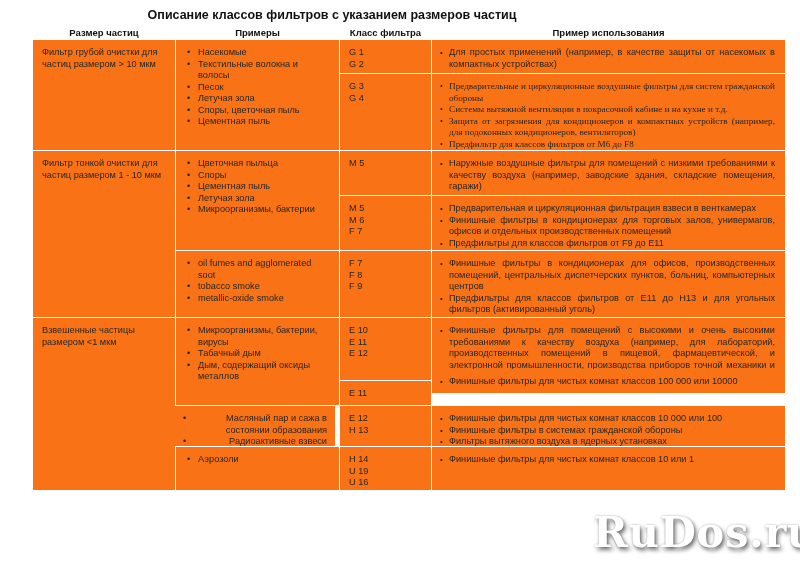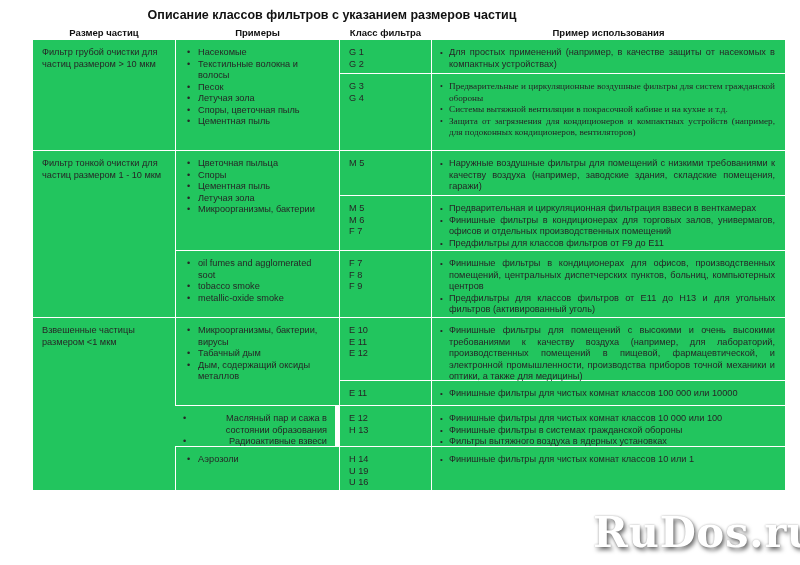--- a/index.html
+++ b/index.html
@@ -6,21 +6,21 @@
     html, body { width: 800px; height: 565px; background: #ffffff; overflow: hidden; }
     body { position: relative; font-family: "Liberation Sans", sans-serif; color: #1e1e1e; }
     .title {
       position: absolute; left: 0; top: 8px; width: 664px; text-align: center;
       font-weight: bold; font-size: 12.5px; color: #111;
     }
     .hdr {
       position: absolute; top: 27px; font-weight: bold; font-size: 9.5px; color: #111; text-align: center;
     }
     .cell {
-      position: absolute; background: #22c55e; font-size: 9.2px; line-height: 11.5px; color: #262626;
+      position: absolute; background: #f97316; font-size: 9.2px; line-height: 11.5px; color: #262626;
     }
     .cell.txt { padding: 7px 10px 0 9px; }
     .cell.list { padding: 7px 8px 0 8px; }
     .cell.cls { padding: 7px 8px 0 9px; }
     .cell.use { padding: 7px 10px 0 8px; }
     ul.b { list-style: none; }
     ul.b li { position: relative; padding-left: 14px; }
     ul.b li::before { content: "•"; position: absolute; left: 3px; top: 0; }
     ul.u { list-style: none; }
     ul.u li { position: relative; padding-left: 9px; text-align: justify; }
@@ -133,20 +133,21 @@
 <div class="cell use" style="left:432px;top:40px;width:353px;height:33px;">
   <ul class="u">
       <li>Для простых применений (например, в качестве защиты от насекомых в компактных устройствах)</li>
     </ul>
 </div>
 <div class="cell use" style="left:432px;top:74px;width:353px;height:76px;font-family:Liberation Serif, serif;">
   <ul class="u">
     <li>Предварительные и циркуляционные воздушные фильтры для систем гражданской обороны</li>
     <li>Системы вытяжной вентиляции в покрасочной кабине и на кухне и т.д.</li>
     <li>Защита от загрязнения для кондиционеров и компактных устройств (например, для подоконных кондиционеров, вентиляторов)</li>
+    <li>Предфильтр для классов фильтров от М6 до F8</li>
   </ul>
 </div>
 <div class="cell use" style="left:432px;top:151px;width:353px;height:44px;">
   <ul class="u">
       <li>Наружные воздушные фильтры для помещений с низкими требованиями к качеству воздуха (например, заводские здания, складские помещения, гаражи)</li>
     </ul>
 </div>
 <div class="cell use" style="left:432px;top:196px;width:353px;height:54px;">
   <ul class="u">
     <li>Предварительная и циркуляционная фильтрация взвеси в венткамерах</li>
@@ -158,21 +159,21 @@
   <ul class="u">
     <li>Финишные фильтры в кондиционерах для офисов, производственных помещений, центральных диспетчерских пунктов, больниц, компьютерных центров</li>
     <li>Предфильтры для классов фильтров от E11 до H13 и для угольных фильтров (активированный уголь)</li>
   </ul>
 </div>
 <div class="cell use" style="left:432px;top:318px;width:353px;height:62px;">
   <ul class="u">
       <li>Финишные фильтры для помещений с высокими и очень высокими требованиями к качеству воздуха (например, для лабораторий, производственных помещений в пищевой, фармацевтической, и электронной промышленности, производства приборов точной механики и оптики, а также для медицины)</li>
     </ul>
 </div>
-<div class="cell use" style="left:432px;top:381px;width:353px;height:24px;">
+<div class="cell use" style="left:432px;top:369px;width:353px;height:24px;">
   <ul class="u">
       <li>Финишные фильтры для чистых комнат классов 100 000 или 10000</li>
     </ul>
 </div>
 <div class="cell use" style="left:432px;top:406px;width:353px;height:40px;">
   <ul class="u">
     <li>Финишные фильтры для чистых комнат классов 10 000 или 100</li>
     <li>Финишные фильтры в системах гражданской обороны</li>
     <li>Фильтры вытяжного воздуха в ядерных установках</li>
   </ul>

